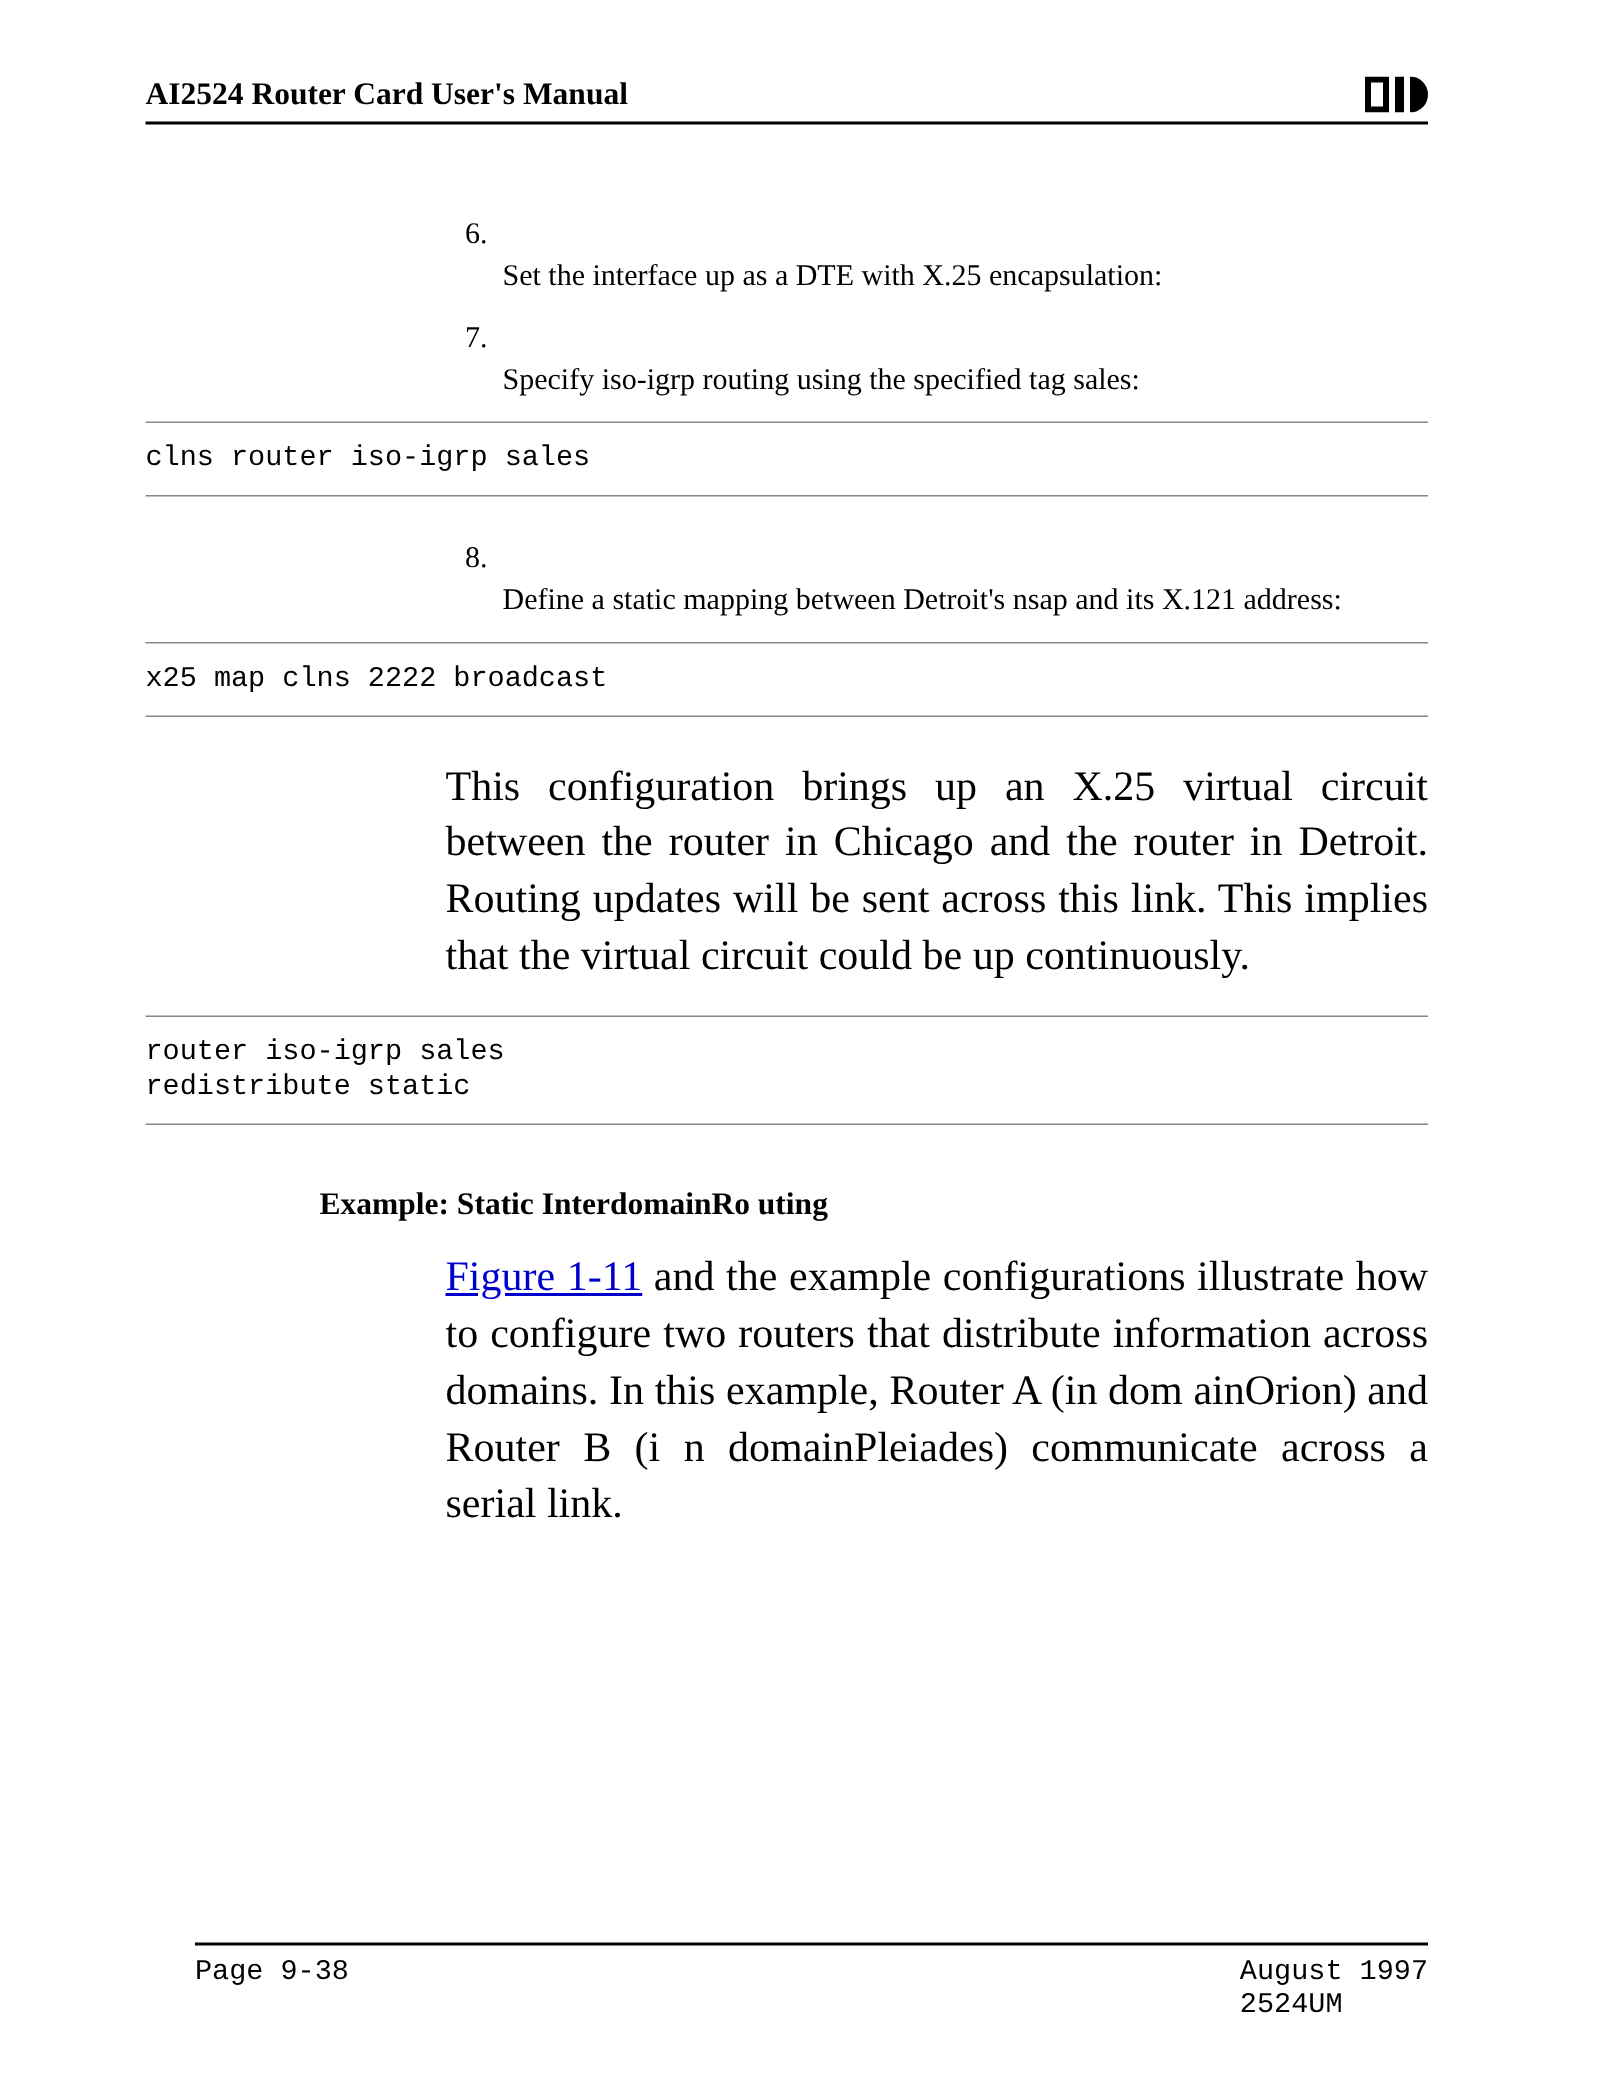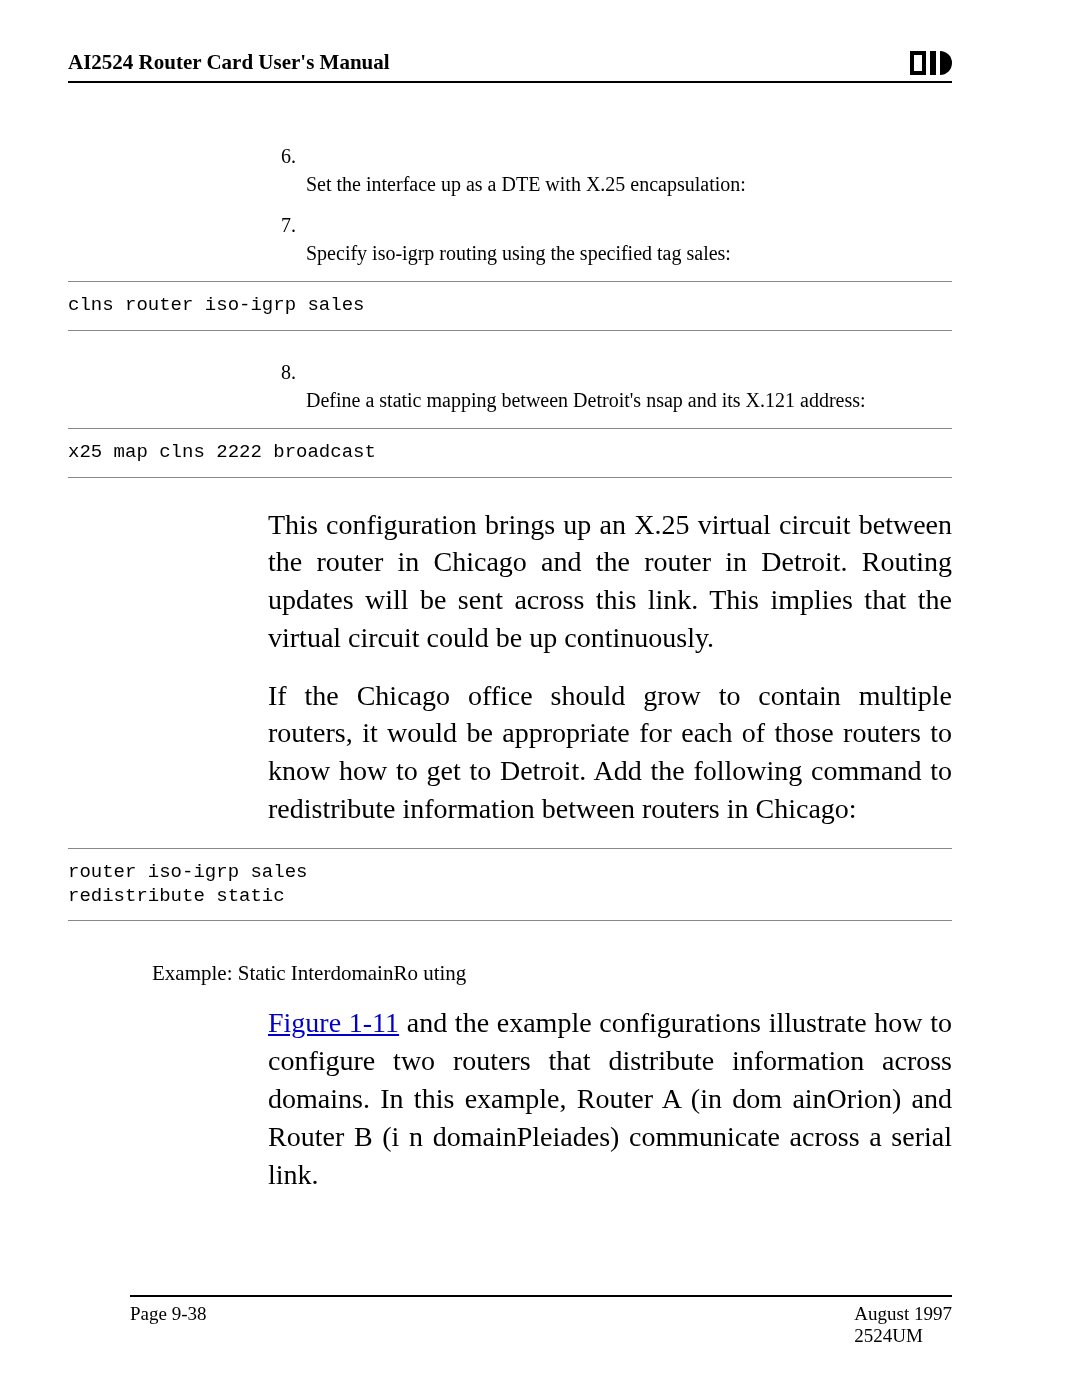--- a/index.html
+++ b/index.html
@@ -7,21 +7,21 @@
     padding: 0;
     background: #ffffff;
     font-family: "Times New Roman", Times, serif;
     color: #000;
   }
   .page {
     width: 1072px;
     height: 1397px;
     position: relative;
     box-sizing: border-box;
-    padding: 50px 120px 50px 68px;
+    padding: 50px 120px 50px 97px;
   }
   .header {
     display: flex;
     justify-content: space-between;
     align-items: flex-end;
     border-bottom: 2px solid #000;
     padding-bottom: 6px;
   }
   .header-title {
     font-weight: bold;
@@ -64,40 +64,41 @@
     line-height: 1.25;
   }
   .para {
     margin-left: 200px;
     font-size: 28px;
     line-height: 1.35;
     margin-bottom: 20px;
     text-align: justify;
   }
   .subhead {
-    margin-left: 84px;
-    font-weight: normal;
+    margin-left: 116px;
+    font-weight: bold;
     font-size: 21px;
     margin-top: 40px;
     margin-bottom: 18px;
   }
   .link {
     color: #0000cc;
     text-decoration: underline;
   }
   .footer {
     position: absolute;
     left: 130px;
     right: 120px;
     bottom: 50px;
     border-top: 2px solid #000;
     padding-top: 6px;
     display: flex;
     justify-content: space-between;
     font-size: 19px;
+    font-family: Liberation Mono, monospace;
   }
   .footer-right {
     text-align: left;
   }
 </style>
 </head>
 <body>
 
 <div class="page">
 
@@ -129,21 +130,20 @@
     <div class="code-block">clns router iso-igrp sales</div>
 
     <div class="indent-block step">
       <div class="step-num">8.</div>
       <div class="step-text">Define a static mapping between Detroit's nsap and its X.121 address:</div>
     </div>
 
     <div class="code-block">x25 map clns 2222 broadcast</div>
 
     <div class="para">This configuration brings up an X.25 virtual circuit between the router in Chicago and the router in Detroit. Routing updates will be sent across this link. This implies that the virtual circuit could be up continuously.</div>
-    <div class="para">If the Chicago office should grow to contain multiple routers, it would be appropriate for each of those routers to know how to get to Detroit. Add the following command to redistribute information between routers in Chicago:</div>
 
     <div class="code-block">router iso-igrp sales
 redistribute static</div>
 
     <div class="subhead">Example: Static InterdomainRo uting</div>
 
     <div class="para">
       <span class="link">Figure 1-11</span><span> and the example configurations illustrate how to configure two routers that distribute information across domains. In this example, Router A (in dom ainOrion) and Router B (i n domainPleiades) communicate across a serial link.</span>
     </div>
 

